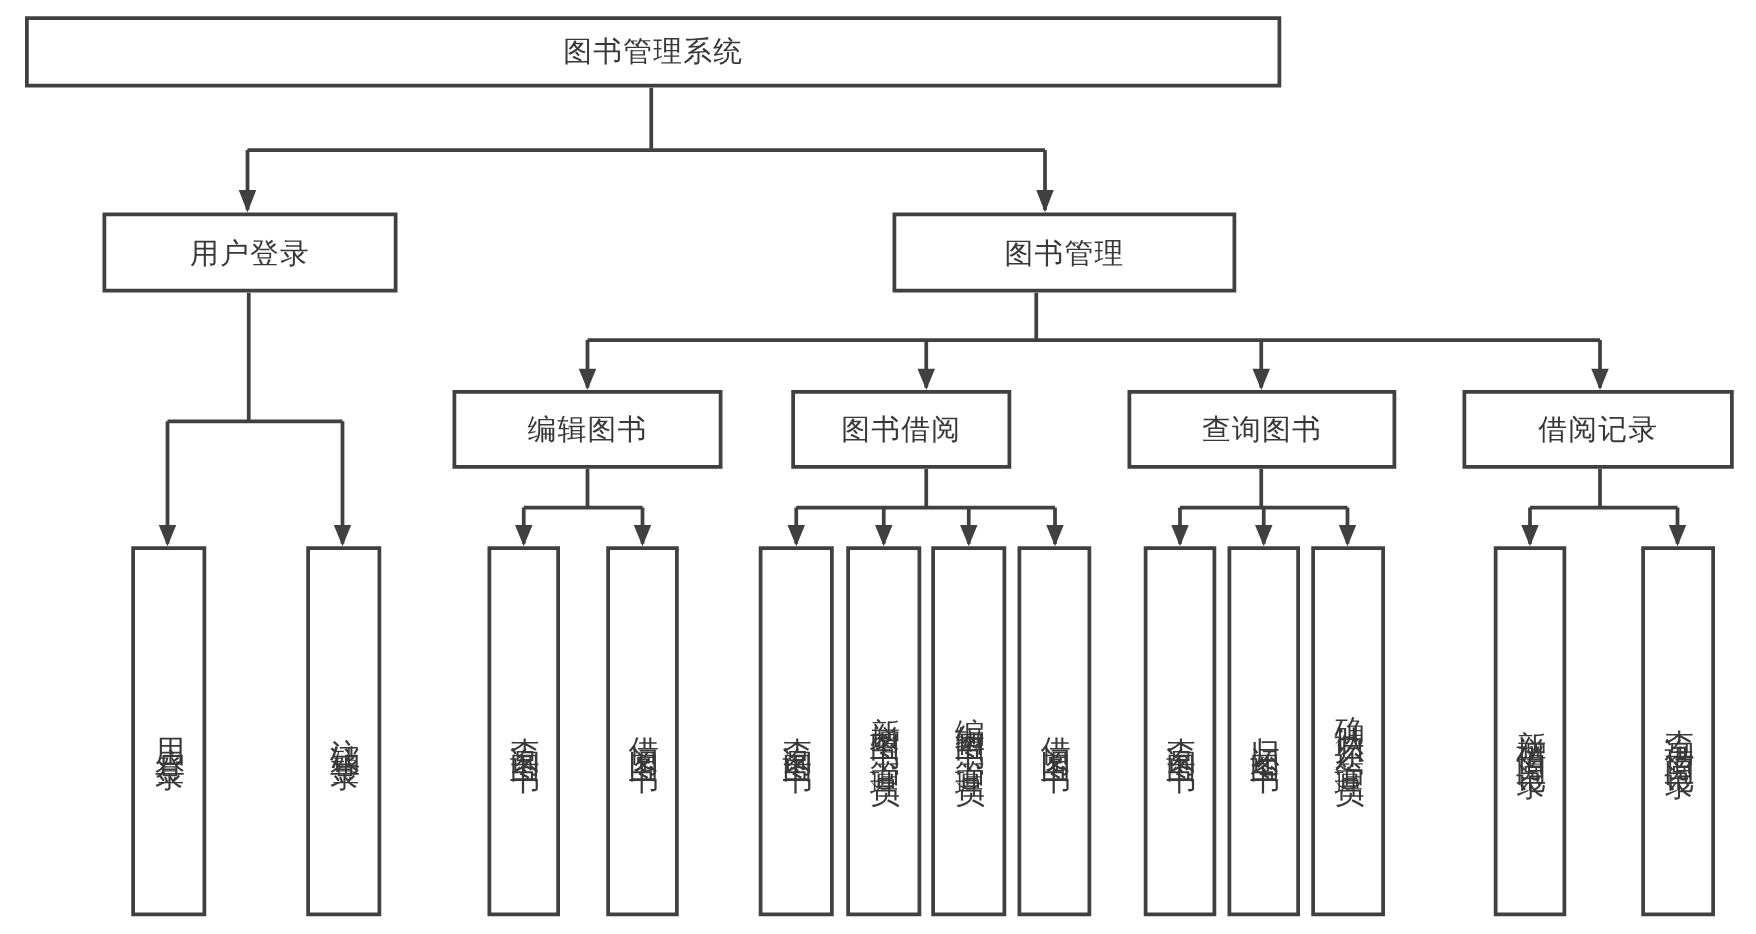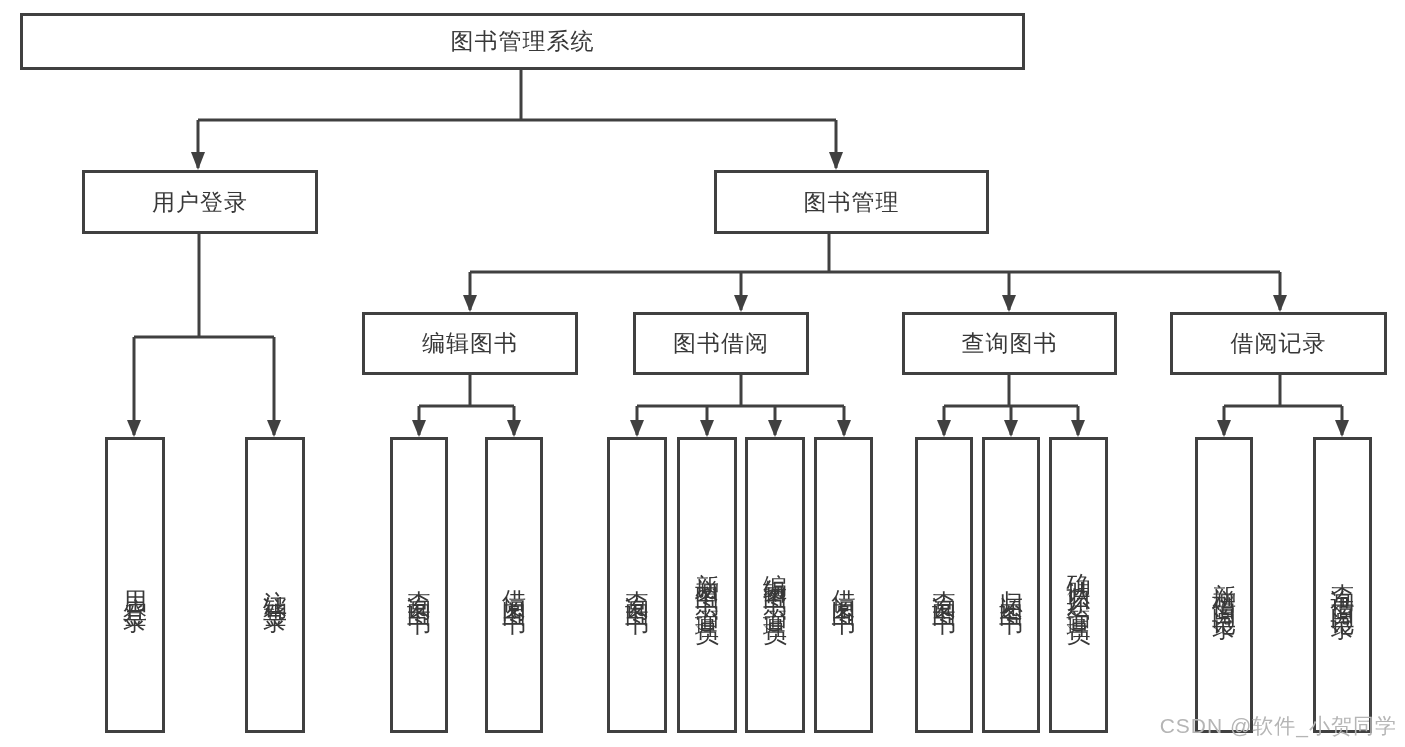--- a/index.html
+++ b/index.html
@@ -175,15 +175,14 @@
     <span>确认归还（管理员）</span>
   </div>
 
   <div class="box vbox" style="left:1195px;top:437px;width:58px;height:296px;">
     <span>新增借阅记录</span>
   </div>
   <div class="box vbox" style="left:1313px;top:437px;width:59px;height:296px;">
     <span>查询借阅记录</span>
   </div>
 
-  <div class="watermark">CSDN @软件_小贺同学</div>
 
 </div>
 
 </body></html>

